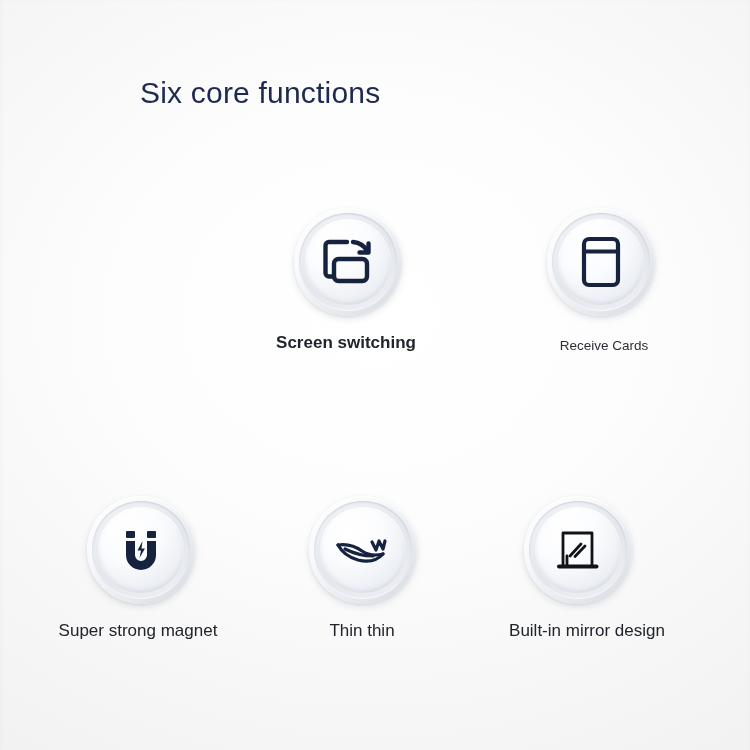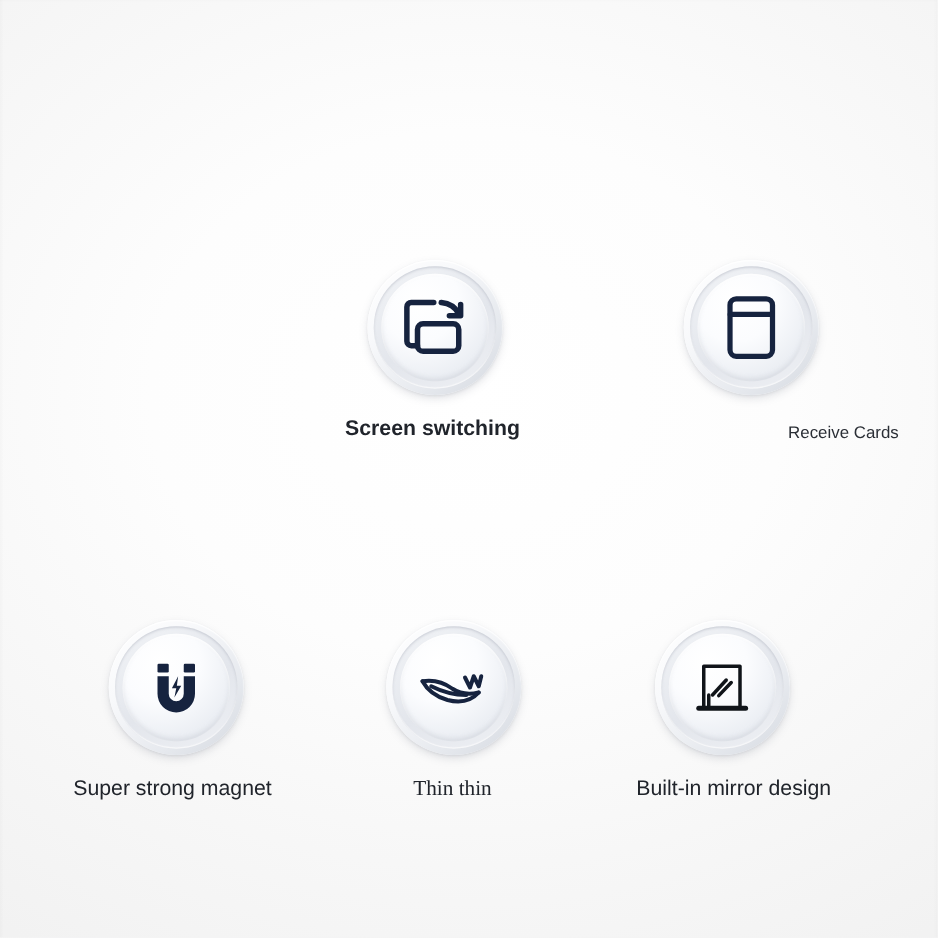--- a/index.html
+++ b/index.html
@@ -122,30 +122,31 @@
   #tile-0 { left: 26px;  top: 208px; }
   #tile-1 { left: 233px; top: 208px; }
   #tile-2 { left: 486px; top: 208px; }
   #tile-3 { left: 26px;  top: 496px; }
   #tile-4 { left: 248px; top: 496px; }
   #tile-5 { left: 463px; top: 496px; }
 
   
   #tile-0 .tile-label { transform: translateX(-2px); }
   #tile-1 .tile-label { transform: translateX(-2px); font-weight: bold; }
-  #tile-2 .tile-label { transform: translateX(3px); text-align: right; }
+  #tile-2 .tile-label { transform: translateX(3px); }
   #tile-3 .tile-label { transform: translateX(-3px); text-align: center; }
-  #tile-4 .tile-label { transform: translateX(-1px); font-family: Liberation Serif, serif; }
+  #tile-4 .tile-label { transform: translateX(-1px); }
   #tile-5 .tile-label { transform: translateX(9px); }
 </style>
 </head>
 <body>
 
 <div id="page">
 
+  <div class="page-title">Six core functions</div>
 
 
   <div class="tile" id="tile-1">
     <div class="badge">
       <span class="glyph">
         <svg width="58" height="54" viewBox="0 0 58 54" fill="none" stroke="#16233f" stroke-width="4.4" stroke-linecap="round" stroke-linejoin="round">
 
           <path d="M28 7 H10 a3.5 3.5 0 0 0 -3.5 3.5 V38 a3.5 3.5 0 0 0 3.5 3.5 H15"></path>
 
           <rect x="15" y="24" width="33" height="22" rx="4.5"></rect>

